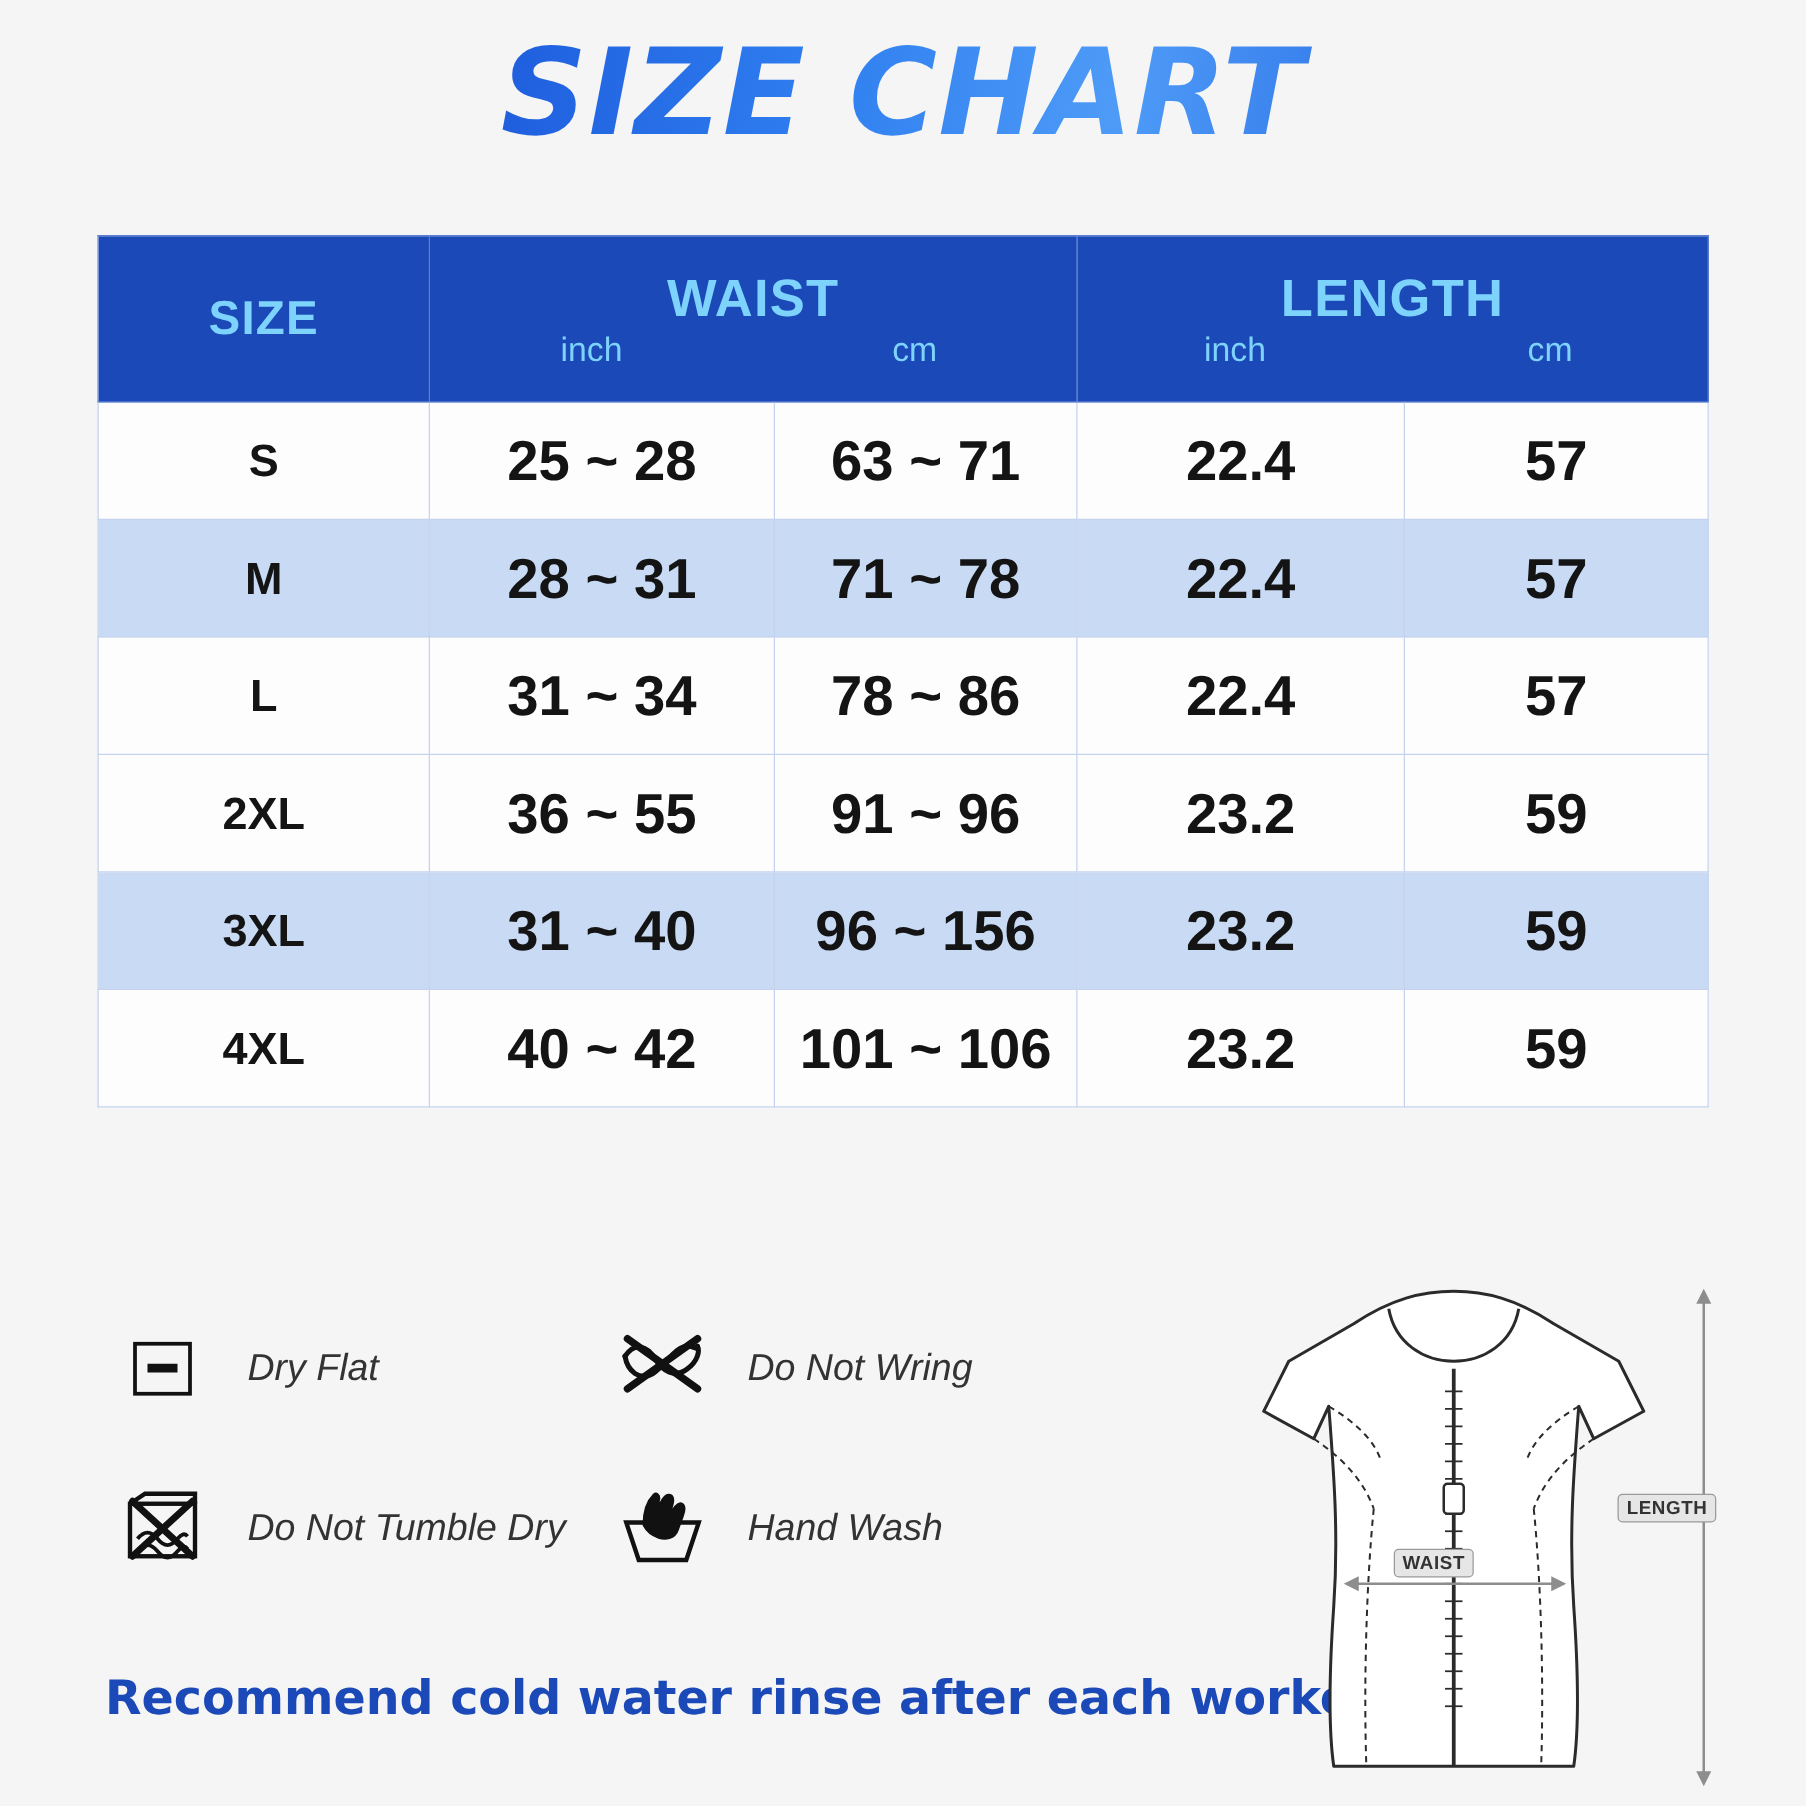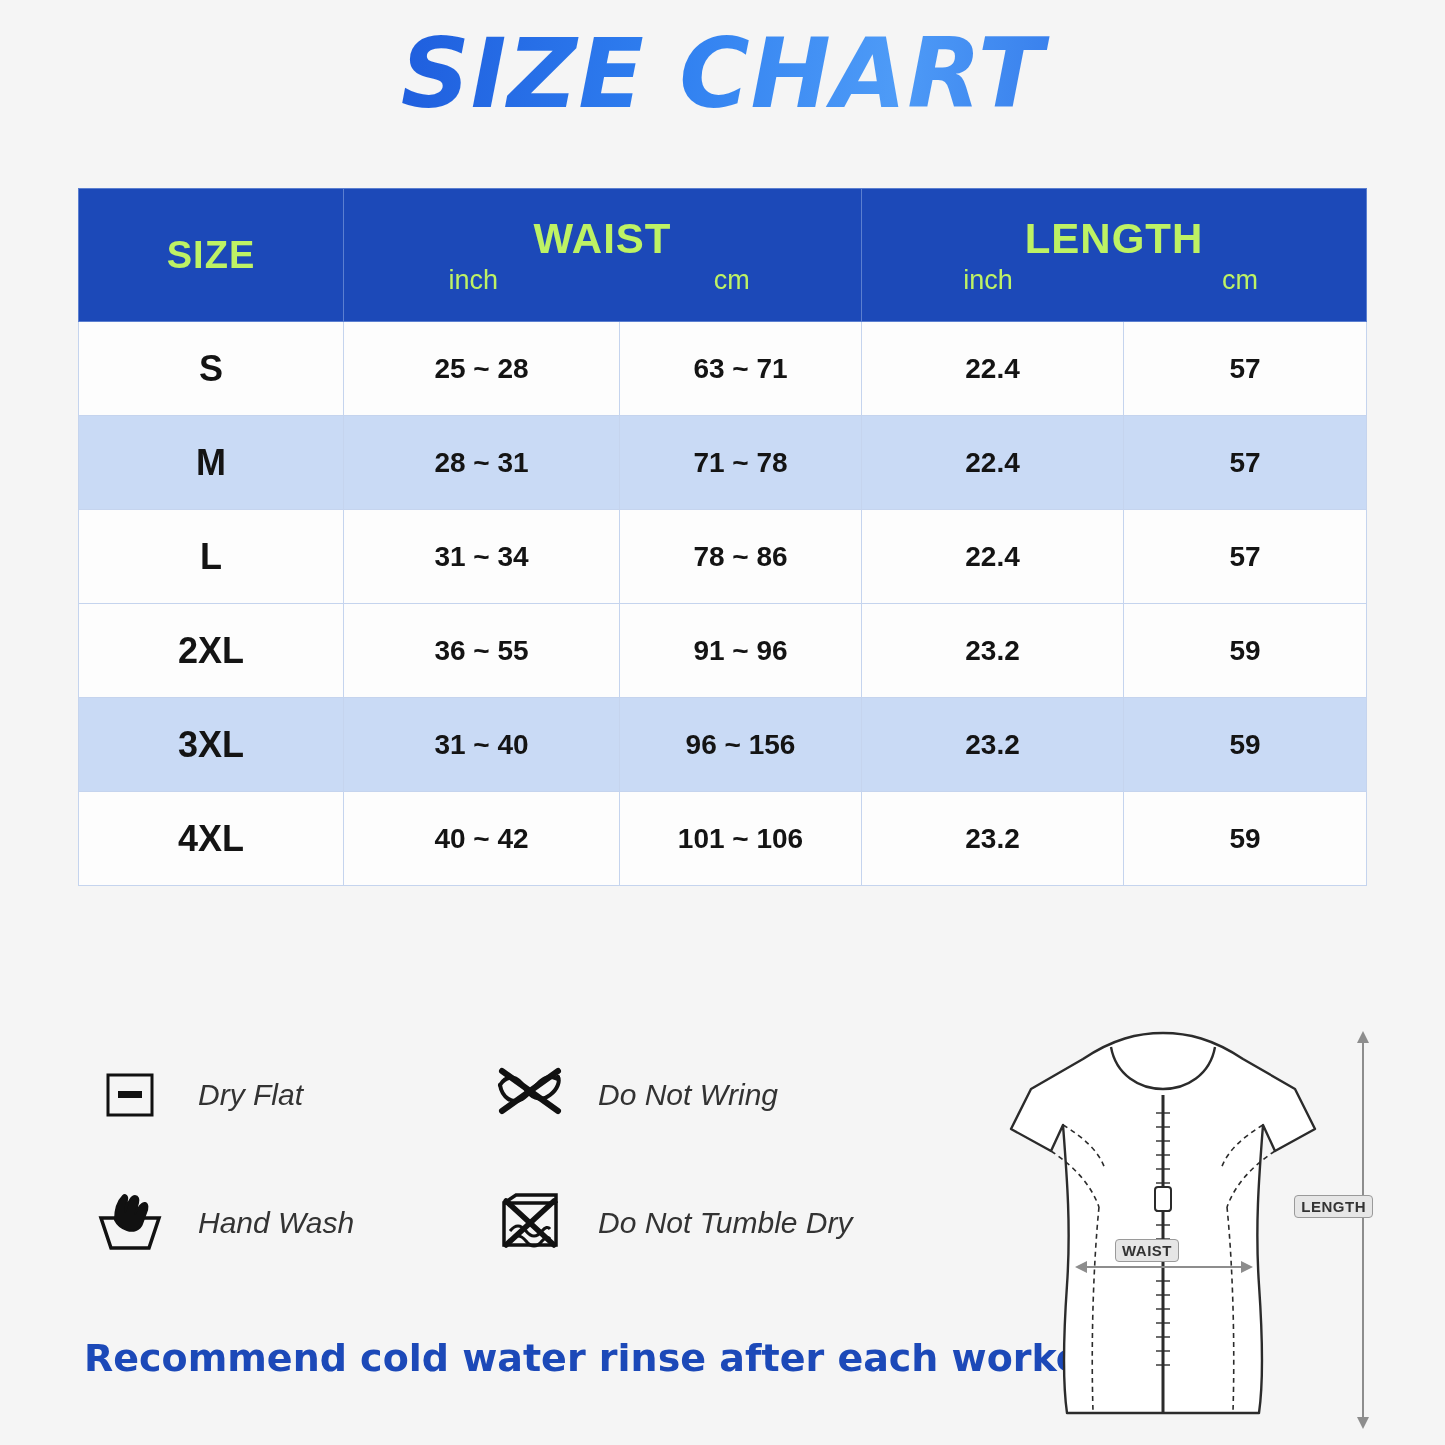--- a/index.html
+++ b/index.html
@@ -36,21 +36,21 @@
     left: 78px; top: 188px;
     width: 1288px;
   }
   table.size-table {
     width: 100%;
     border-collapse: collapse;
     table-layout: fixed;
   }
   table.size-table thead th {
     background: #1c49b8;
-    color: #bef264;
+    color: #7dd3fc;
     border: 1px solid #5b7fd0;
     padding: 0;
     height: 132px;
     vertical-align: middle;
   }
   .th-size {
     font-size: 38px;
     font-weight: 700;
     letter-spacing: 1px;
   }
@@ -72,21 +72,21 @@
     font-weight: 400;
     align-items: flex-end;
   }
   .group-units span { flex: 1; }
   .group-units span.u1 { text-align: center; }
   .group-units span.u2 { text-align: center; }
   table.size-table tbody td {
     border: 1px solid #c5d4ee;
     height: 94px;
     text-align: center;
-    font-size: 28px;
+    font-size: 45px;
     font-weight: 700;
     color: #141414;
     background: #fdfdfd;
   }
   table.size-table tbody tr.alt td {
     background: #c9daf5;
   }
   table.size-table tbody tr td.size-cell { font-size: 36px; }
   col.c-size { width: 265px; }
   col.c-wi { width: 276px; }
@@ -258,42 +258,42 @@
             <line x1="10" y1="8" x2="66" y2="48" stroke="#111" stroke-width="6" stroke-linecap="round"></line>
             <line x1="66" y1="8" x2="10" y2="48" stroke="#111" stroke-width="6" stroke-linecap="round"></line>
           </svg>
         </span>
         <span class="lbl">Do Not Wring</span>
       </div>
     </div>
     <div class="care-row">
       <div class="care-item">
         <span class="ic">
-          <svg width="70" height="66" viewBox="0 0 70 66">
-            <path d="M6 28 L64 28 L54 58 L16 58 Z" fill="none" stroke="#111" stroke-width="3.5"></path>
-            <path d="M20 30 C20 18, 24 10, 28 6 C30 4, 33 6, 32 10 L30 22
-                     C33 12, 36 6, 40 6 C43 6, 44 9, 43 13 L40 24
-                     C44 16, 47 12, 50 13 C53 14, 53 18, 51 23 L47 34
-                     C45 40, 38 42, 32 40 C26 38, 22 34, 20 30 Z" fill="#111" stroke="#111" stroke-width="2" stroke-linejoin="round"></path>
-          </svg>
-        </span>
-        <span class="lbl">Hand Wash</span>
-      </div>
-      <div class="care-item">
-        <span class="ic">
           <svg width="68" height="64" viewBox="0 0 68 64">
             <rect x="8" y="12" width="52" height="42" fill="none" stroke="#111" stroke-width="3.5"></rect>
             <path d="M8 12 L20 4 L60 4 L60 12" fill="none" stroke="#111" stroke-width="3.5"></path>
             <path d="M14 50 q8 -10 16 0 q8 10 16 0 q5 -6 8 -2" fill="none" stroke="#111" stroke-width="3"></path>
             <path d="M14 40 q8 -10 16 0 q8 10 16 0 q5 -6 8 -2" fill="none" stroke="#111" stroke-width="3"></path>
             <line x1="10" y1="10" x2="58" y2="54" stroke="#111" stroke-width="5.5" stroke-linecap="round"></line>
             <line x1="58" y1="10" x2="10" y2="54" stroke="#111" stroke-width="5.5" stroke-linecap="round"></line>
           </svg>
         </span>
         <span class="lbl">Do Not Tumble Dry</span>
+      </div>
+      <div class="care-item">
+        <span class="ic">
+          <svg width="70" height="66" viewBox="0 0 70 66">
+            <path d="M6 28 L64 28 L54 58 L16 58 Z" fill="none" stroke="#111" stroke-width="3.5"></path>
+            <path d="M20 30 C20 18, 24 10, 28 6 C30 4, 33 6, 32 10 L30 22
+                     C33 12, 36 6, 40 6 C43 6, 44 9, 43 13 L40 24
+                     C44 16, 47 12, 50 13 C53 14, 53 18, 51 23 L47 34
+                     C45 40, 38 42, 32 40 C26 38, 22 34, 20 30 Z" fill="#111" stroke="#111" stroke-width="2" stroke-linejoin="round"></path>
+          </svg>
+        </span>
+        <span class="lbl">Hand Wash</span>
       </div>
     </div>
   </div>
 
   <div class="note">Recommend cold water rinse after each workout.</div>
 
   <div class="garment">
     <svg width="420" height="420" viewBox="0 0 420 420">
 
       <path d="M120 42 C150 22, 175 16, 200 16 C225 16, 250 22, 280 42

